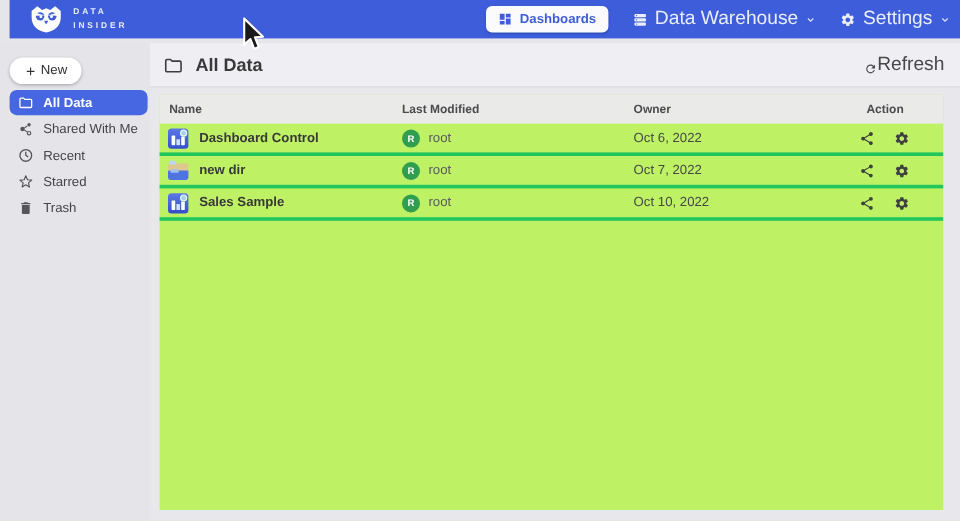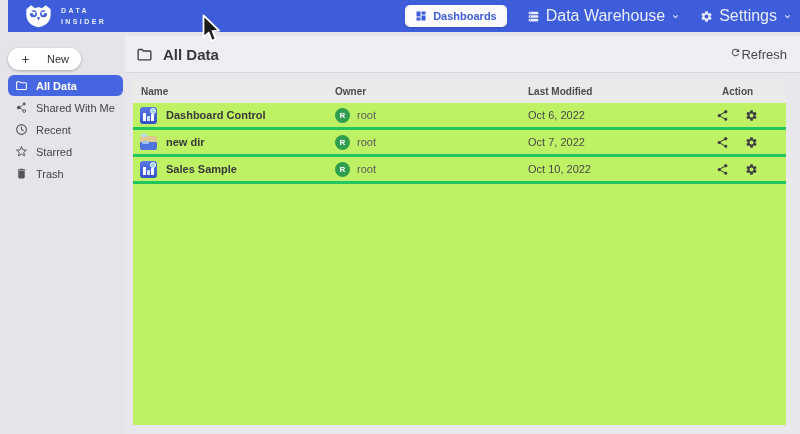--- a/index.html
+++ b/index.html
@@ -27,42 +27,42 @@
     box-shadow:0 1px 2px rgba(0,0,0,.18);
   }
   .nav-item { display:flex; align-items:center; gap:6px; font-size:16px; color:#e9edfc; cursor:pointer; }
   .nav-item .chev { opacity:.9; }
 
   
   .sidebar { position:absolute; top:36px; left:0; width:125px; height:398px; background:#e4e4e9; }
   .new-btn {
     margin:12px 0 0 8px; min-width:56px; height:22px; background:#fff; border:none;
     border-radius:12px; box-shadow:0 1px 3px rgba(0,0,0,.28);
-    display:flex; align-items:center; gap:16px;
+    display:flex; align-items:center; gap:3px;
     font-size:11px; color:#2f2f2f; font-family:inherit; padding:0 12px; cursor:pointer;
   }
   .side-list { margin-top:5px; }
   .side-item {
     height:21px; margin:0 2px 1px 8px; border-radius:6px;
     display:flex; align-items:center; gap:8px; padding-left:7px;
     font-size:11px; color:#454548; cursor:pointer;
   }
   .side-item .ic { color:#56565a; display:flex; }
   .side-item.active { background:#4766e1; color:#fff; font-weight:bold; }
   .side-item.active .ic { color:#fff; }
 
   
   .content { position:absolute; top:36px; left:125px; width:675px; height:398px; background:#e7e7ec; }
   .title-bar {
     height:37px; background:#efeff3; border-bottom:1px solid #d6d6db;
     display:flex; align-items:center; padding:0 13px 0 11px;
   }
   .title-bar .ttl-ic { color:#3e3e40; display:flex; }
   .page-title { font-size:15px; font-weight:bold; color:#39393b; margin-left:10px; }
-  .refresh { margin-left:auto; display:flex; align-items:flex-start; font-size:13px; color:#48484a; cursor:pointer; }
+  .refresh { margin-left:auto; display:flex; align-items:flex-end; font-size:16px; color:#48484a; cursor:pointer; }
 
   .card { position:absolute; left:8px; top:43px; width:653px; height:346px; background:#bef264; }
   .thead, .trow { display:grid; grid-template-columns:194px 193px 194px 1fr; align-items:center; }
   .thead { height:24px; background:#eaeae9; font-size:10px; font-weight:bold; color:#4c4c4e; }
   .thead > div { padding-left:8px; }
   .trow { height:27px; border-bottom:3px solid #22c55e; font-size:11px; cursor:pointer; }
   .name-cell { display:flex; align-items:center; gap:9px; padding-left:7px; font-weight:bold; color:#38383a; }
   .owner-cell { display:flex; align-items:center; gap:7px; padding-left:8px; color:#5a5a5c; }
   .date-cell { padding-left:8px; color:#48484a; }
   .action-cell { display:flex; align-items:center; gap:16px; padding-left:2px; }
@@ -235,22 +235,22 @@
           <path d="M17.65 6.35C16.2 4.9 14.21 4 12 4c-4.42 0-7.99 3.58-7.99 8s3.57 8 7.99 8c3.73 0 6.84-2.55 7.73-6h-2.08c-.82 2.33-3.04 4-5.65 4-3.31 0-6-2.69-6-6s2.69-6 6-6c1.66 0 3.14.69 4.22 1.78L13 11h7V4l-2.35 2.35z"></path>
         </svg>
       </span>
       <span>Refresh</span>
     </div>
   </div>
 
   <div class="card">
     <div class="thead">
       <div>Name</div>
+      <div>Last Modified</div>
       <div>Owner</div>
-      <div>Last Modified</div>
       <div>Action</div>
     </div>
     <div>
   <div class="trow">
     <div class="cell name-cell">
       <span class="fi fi-dash">
         <i class="b1"></i>
               <i class="b2"></i>
               <i class="b3"></i>
               <span class="dot"></span>

